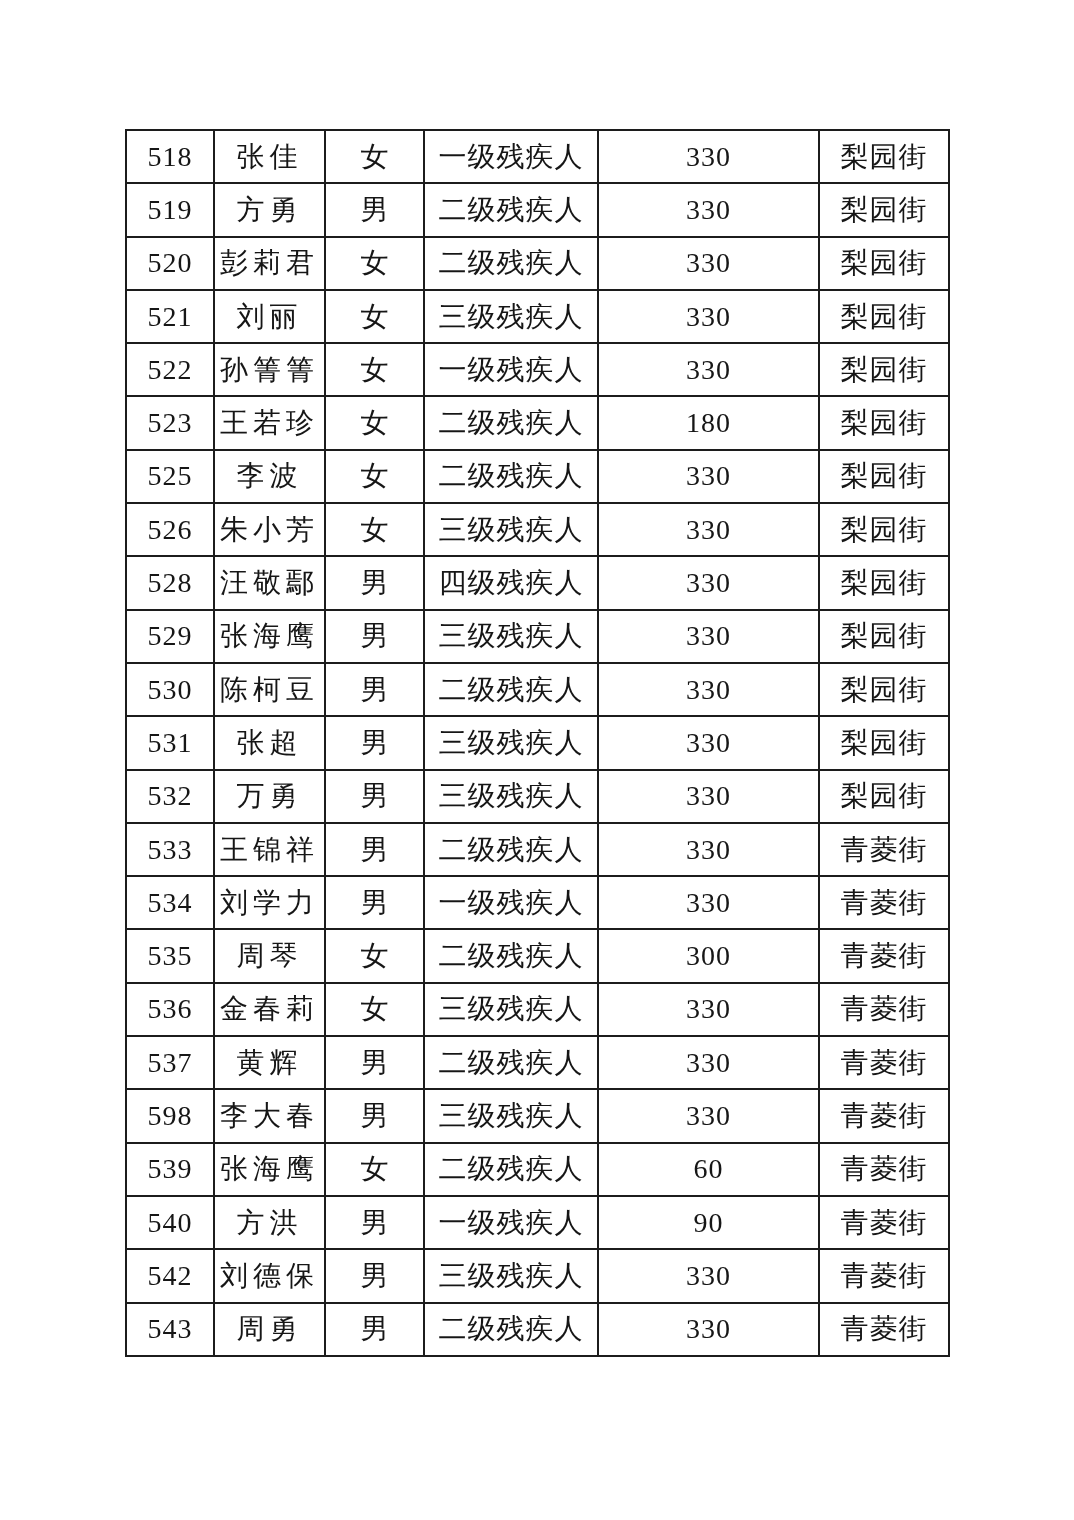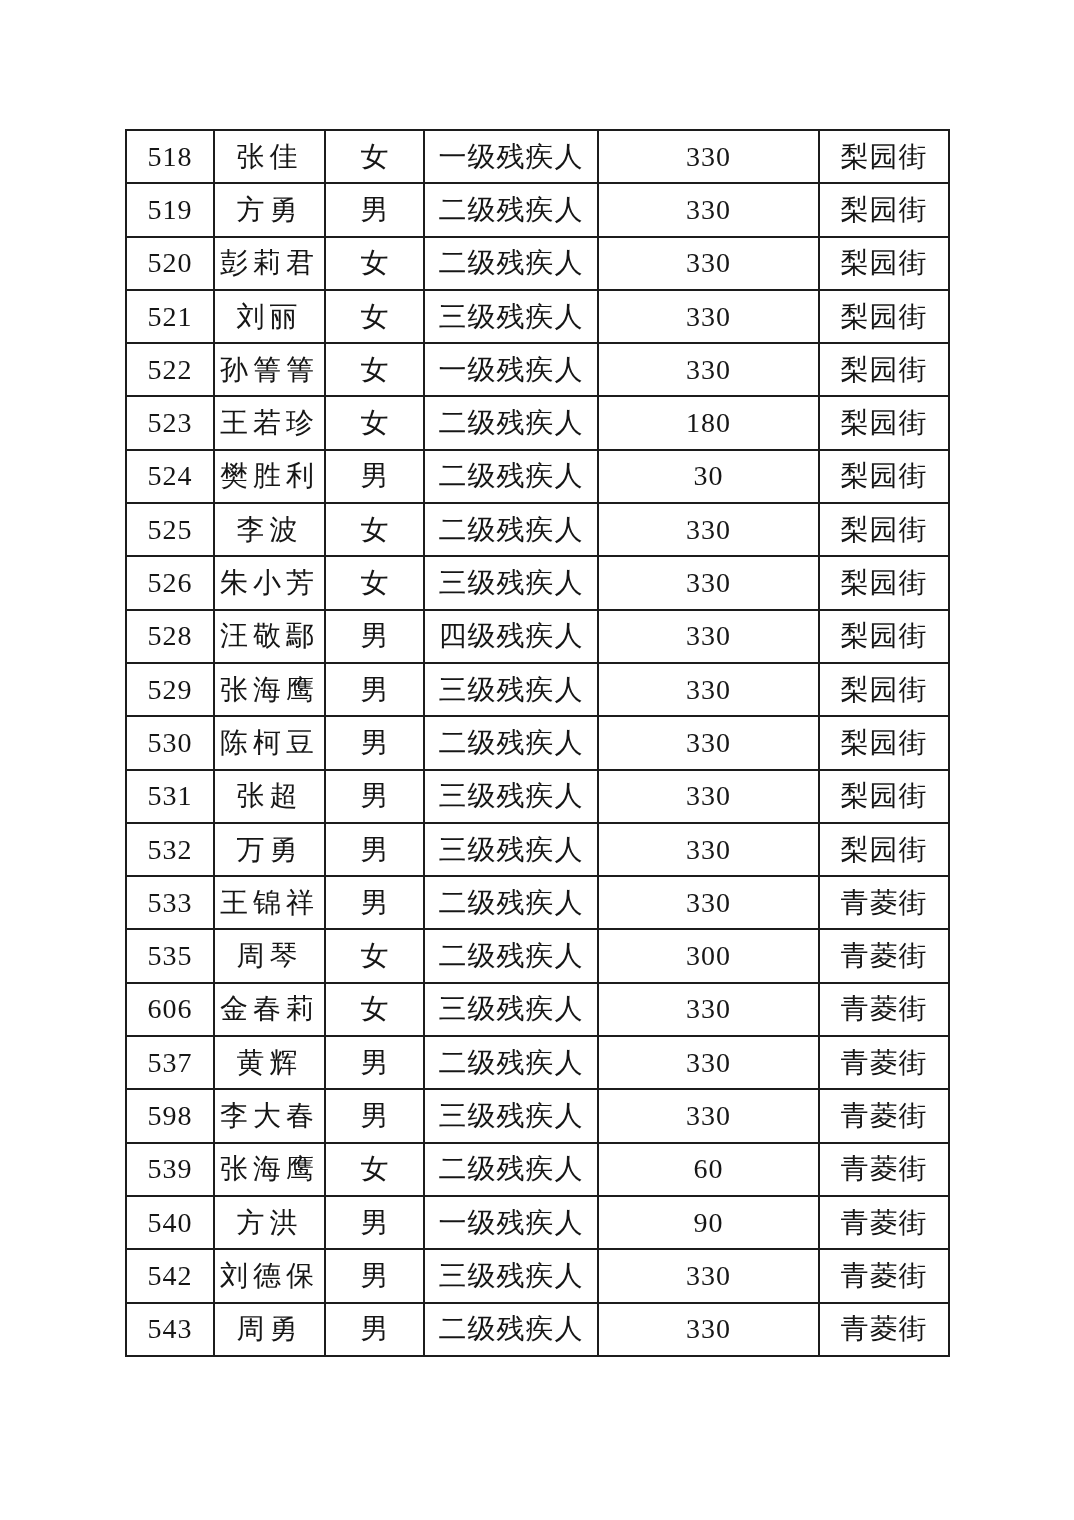--- a/index.html
+++ b/index.html
@@ -116,28 +116,20 @@
   </tr>
         <tr>
     <td class="c-no">523</td>
     <td class="c-name">王若珍</td>
     <td class="c-gender">女</td>
     <td class="c-level">二级残疾人</td>
     <td class="c-amount">180</td>
     <td class="c-street">梨园街</td>
   </tr>
         <tr>
-    <td class="c-no">524</td>
-    <td class="c-name">樊胜利</td>
-    <td class="c-gender">男</td>
-    <td class="c-level">二级残疾人</td>
-    <td class="c-amount">30</td>
-    <td class="c-street">梨园街</td>
-  </tr>
-        <tr>
     <td class="c-no">525</td>
     <td class="c-name">李波</td>
     <td class="c-gender">女</td>
     <td class="c-level">二级残疾人</td>
     <td class="c-amount">330</td>
     <td class="c-street">梨园街</td>
   </tr>
         <tr>
     <td class="c-no">526</td>
     <td class="c-name">朱小芳</td>
@@ -188,29 +180,37 @@
   </tr>
         <tr>
     <td class="c-no">533</td>
     <td class="c-name">王锦祥</td>
     <td class="c-gender">男</td>
     <td class="c-level">二级残疾人</td>
     <td class="c-amount">330</td>
     <td class="c-street">青菱街</td>
   </tr>
         <tr>
+    <td class="c-no">534</td>
+    <td class="c-name">刘学力</td>
+    <td class="c-gender">男</td>
+    <td class="c-level">一级残疾人</td>
+    <td class="c-amount">330</td>
+    <td class="c-street">青菱街</td>
+  </tr>
+        <tr>
     <td class="c-no">535</td>
     <td class="c-name">周琴</td>
     <td class="c-gender">女</td>
     <td class="c-level">二级残疾人</td>
     <td class="c-amount">300</td>
     <td class="c-street">青菱街</td>
   </tr>
         <tr>
-    <td class="c-no">606</td>
+    <td class="c-no">536</td>
     <td class="c-name">金春莉</td>
     <td class="c-gender">女</td>
     <td class="c-level">三级残疾人</td>
     <td class="c-amount">330</td>
     <td class="c-street">青菱街</td>
   </tr>
         <tr>
     <td class="c-no">537</td>
     <td class="c-name">黄辉</td>
     <td class="c-gender">男</td>

